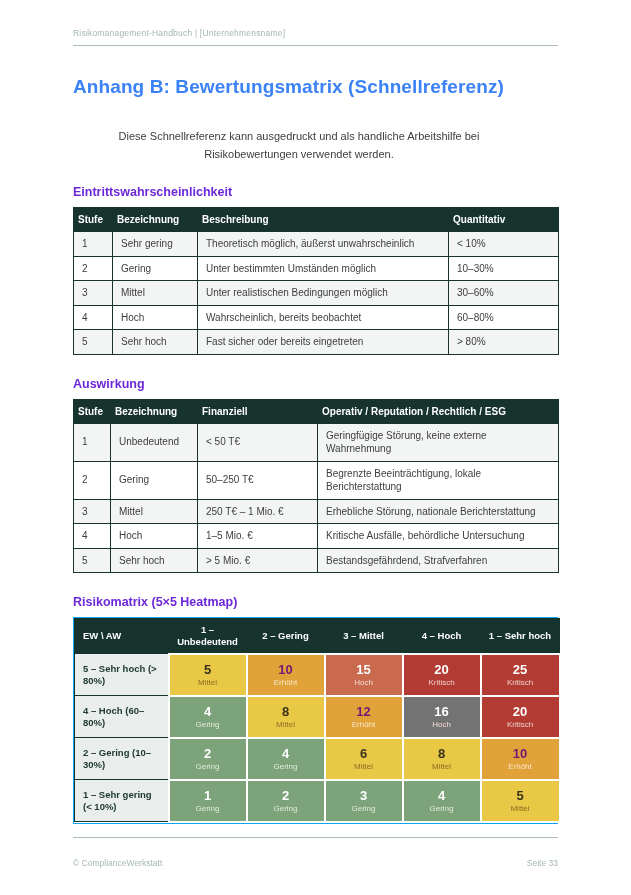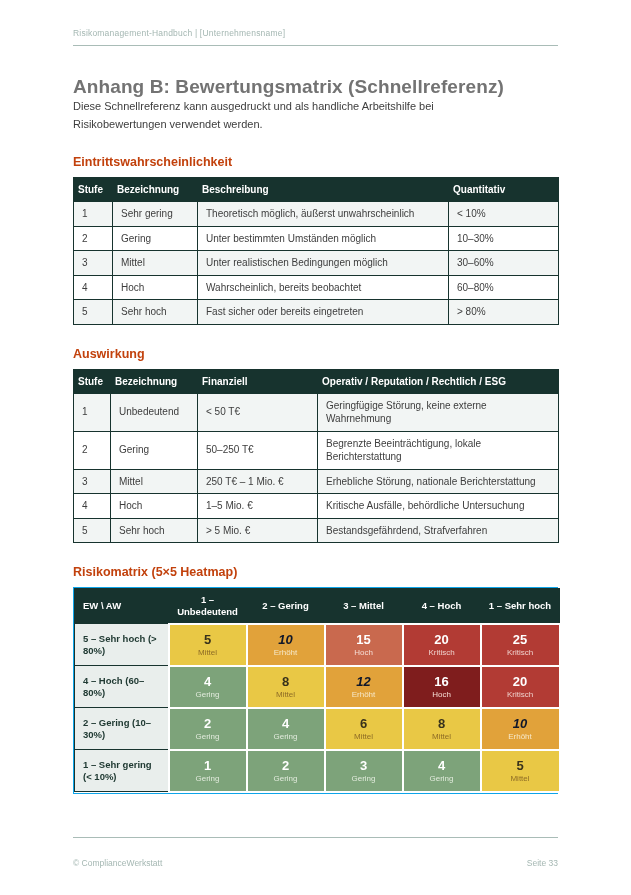--- a/index.html
+++ b/index.html
@@ -7,29 +7,30 @@
     width:631px; height:895px; position:relative; box-sizing:border-box;
     padding:28px 73px 0 73px; background:#ffffff;
     font-family:"Liberation Sans", sans-serif;
     -webkit-font-smoothing:antialiased;
   }
   .running-header {
     font-size:8.5px; color:#a4b7b2; letter-spacing:.2px;
     padding-bottom:7px; border-bottom:1px solid #a9bcb7;
   }
   .page-title {
-    margin:30px 0 0 0; font-size:19px; font-weight:bold; color:#737373;
+    margin:30px 0 0 0; font-size:19px; font-weight:bold; color:#3b82f6;
     letter-spacing:.1px;
   }
   .intro {
-    margin:0 0 0 0; font-size:11px; line-height:1.6; color:#3d3d3d;
+    margin:30px 0 0 0; font-size:11px; line-height:1.6; color:#3d3d3d;
     max-width:452px;
+    text-align:center;
   }
   .section-heading {
-    margin:22px 0 0 0; font-size:12.5px; font-weight:bold; color:#c2410c;
+    margin:22px 0 0 0; font-size:12.5px; font-weight:bold; color:#6d28d9;
   }
   table.data-table {
     border-collapse:collapse; width:485px; margin-top:8px;
     font-size:10px; color:#3d3d3d; table-layout:fixed;
   }
   .data-table th {
     background:#17332e; color:#ffffff; font-weight:bold; text-align:left;
     padding:6px 4px; border:1px solid #17332e; font-size:10px;
   }
   .data-table td {
@@ -47,21 +48,21 @@
   .matrix th.corner { text-align:left; padding-left:8px; }
   .matrix th.rlabel {
     background:#e9eeec; color:#203a33; font-size:9.5px; font-weight:bold;
     text-align:left; padding:5px 8px; border:1px solid #17332e; line-height:1.3;
   }
   .matrix td.mcell { border:2px solid #ffffff; text-align:center; height:36px; padding:2px; }
   .mcell .score { font-size:13px; font-weight:bold; line-height:1.15; }
   .mcell .level { font-size:8px; margin-top:1px; line-height:1.1; }
   .cell-yellow .score { color:#38321c; } .cell-yellow .level { color:#8f6d26; }
   .cell-green  .score { color:#ffffff; } .cell-green  .level { color:#e2ebdd; }
-  .cell-orange .score { color:#0f172a;font-style:italic; } .cell-orange .level { color:#f6e8c8; }
+  .cell-orange .score { color:#701a75; } .cell-orange .level { color:#f6e8c8; }
   .cell-salmon .score { color:#ffffff; } .cell-salmon .level { color:#f5dcd3; }
   .cell-red    .score { color:#ffffff; } .cell-red    .level { color:#efd0cb; }
 
   .footer {
     position:absolute; left:73px; right:73px; top:837px;
     border-top:1px solid #a9bcb7; padding-top:20px;
     display:flex; justify-content:space-between;
     font-size:8.5px; color:#a4b7b2;
   }
 </style>
@@ -228,21 +229,21 @@
               <div class="level">Gering</div>
             </td>
             <td class="mcell cell-yellow" style="background: rgb(233, 200, 69);">
               <div class="score">8</div>
               <div class="level">Mittel</div>
             </td>
             <td class="mcell cell-orange" style="background: rgb(225, 162, 58);">
               <div class="score">12</div>
               <div class="level">Erhöht</div>
             </td>
-            <td class="mcell cell-salmon" style="background: #7f1d1d;">
+            <td class="mcell cell-salmon" style="background: #737373;">
               <div class="score">16</div>
               <div class="level">Hoch</div>
             </td>
             <td class="mcell cell-red" style="background: rgb(178, 59, 52);">
               <div class="score">20</div>
               <div class="level">Kritisch</div>
             </td>
           </tr>
           <tr>
             <th class="rlabel">2 – Gering (10–30%)</th>

